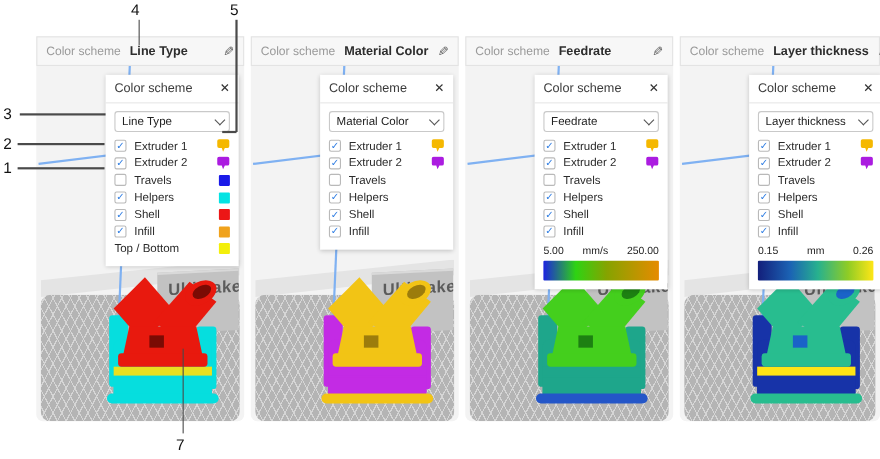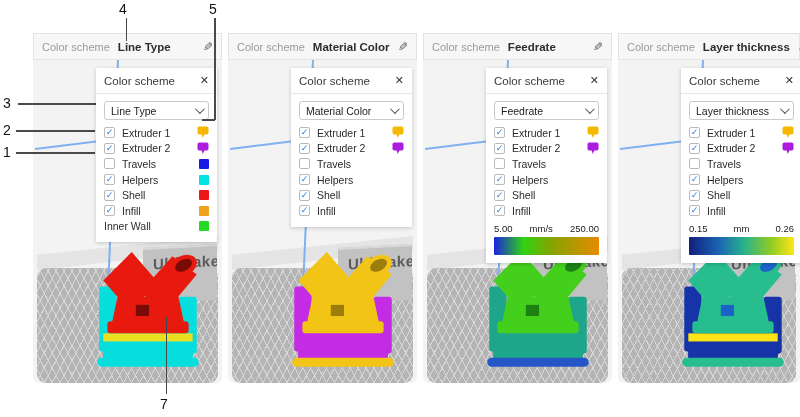--- a/index.html
+++ b/index.html
@@ -143,22 +143,22 @@
               <span class="cbx">✓</span>
               <span>Shell</span>
               <span class="swatch-square" style="background: rgb(236, 22, 22);"></span>
             </div>
             <div class="panel-row">
               <span class="cbx">✓</span>
               <span>Infill</span>
               <span class="swatch-square" style="background: rgb(240, 162, 28);"></span>
             </div>
             <div class="panel-row">
-              <span>Inner Wall</span>
-              <span class="swatch-square" style="background: rgb(39, 216, 39);"></span>
+              <span>Top / Bottom</span>
+              <span class="swatch-square" style="background: rgb(243, 239, 11);"></span>
             </div>
           </div>
       </div>
     </div>
   </div>
 </div>
 
 <div class="viewport" id="vp1">
   <div class="vp-header">
     <span class="hlabel">Color scheme</span>

